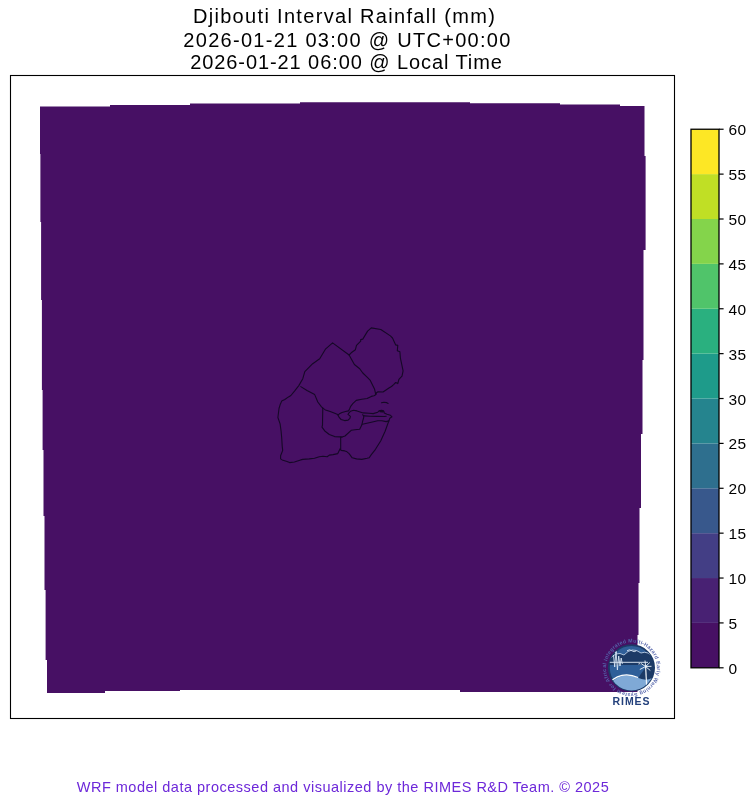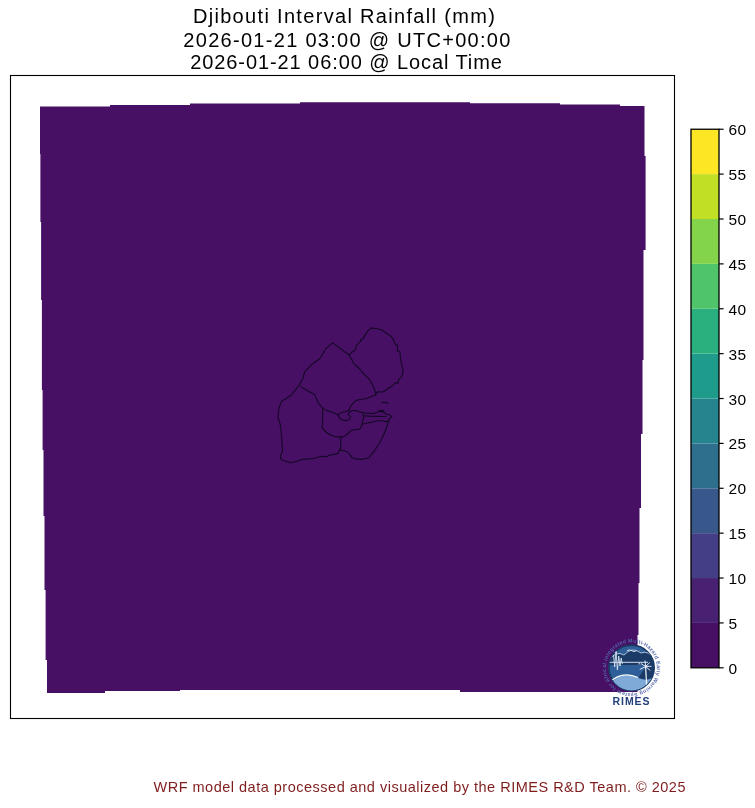--- a/index.html
+++ b/index.html
@@ -146,13 +146,13 @@
     <text x="728.5" y="404.57">30</text>
     <text x="728.5" y="359.69">35</text>
     <text x="728.5" y="314.81">40</text>
     <text x="728.5" y="269.93">45</text>
     <text x="728.5" y="225.05">50</text>
     <text x="728.5" y="180.17">55</text>
     <text x="728.5" y="135.29">60</text>
   </g>
 </svg>
 
-<div class="abs" style="left:0;top:778.5px;width:686px;text-align:right;font-size:14.5px;letter-spacing:0.5px;color:#7f1d1d;">WRF model data processed and visualized by the RIMES R&amp;D Team. © 2025</div>
+<div class="abs" style="left:0;top:778.5px;width:686px;text-align:center;font-size:14.5px;letter-spacing:0.5px;color:#6d28d9;">WRF model data processed and visualized by the RIMES R&amp;D Team. © 2025</div>
 
 </body></html>

